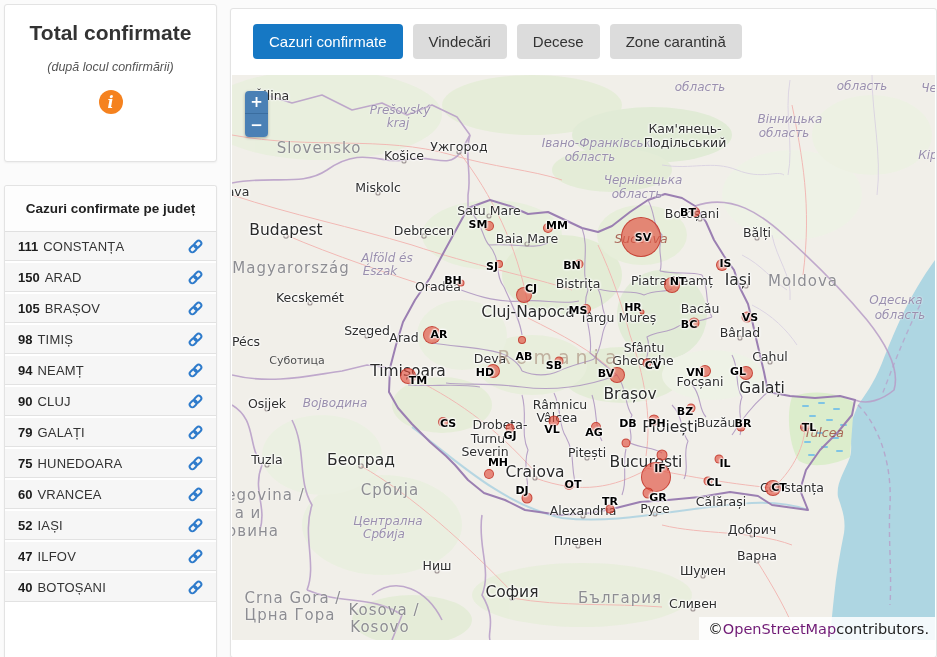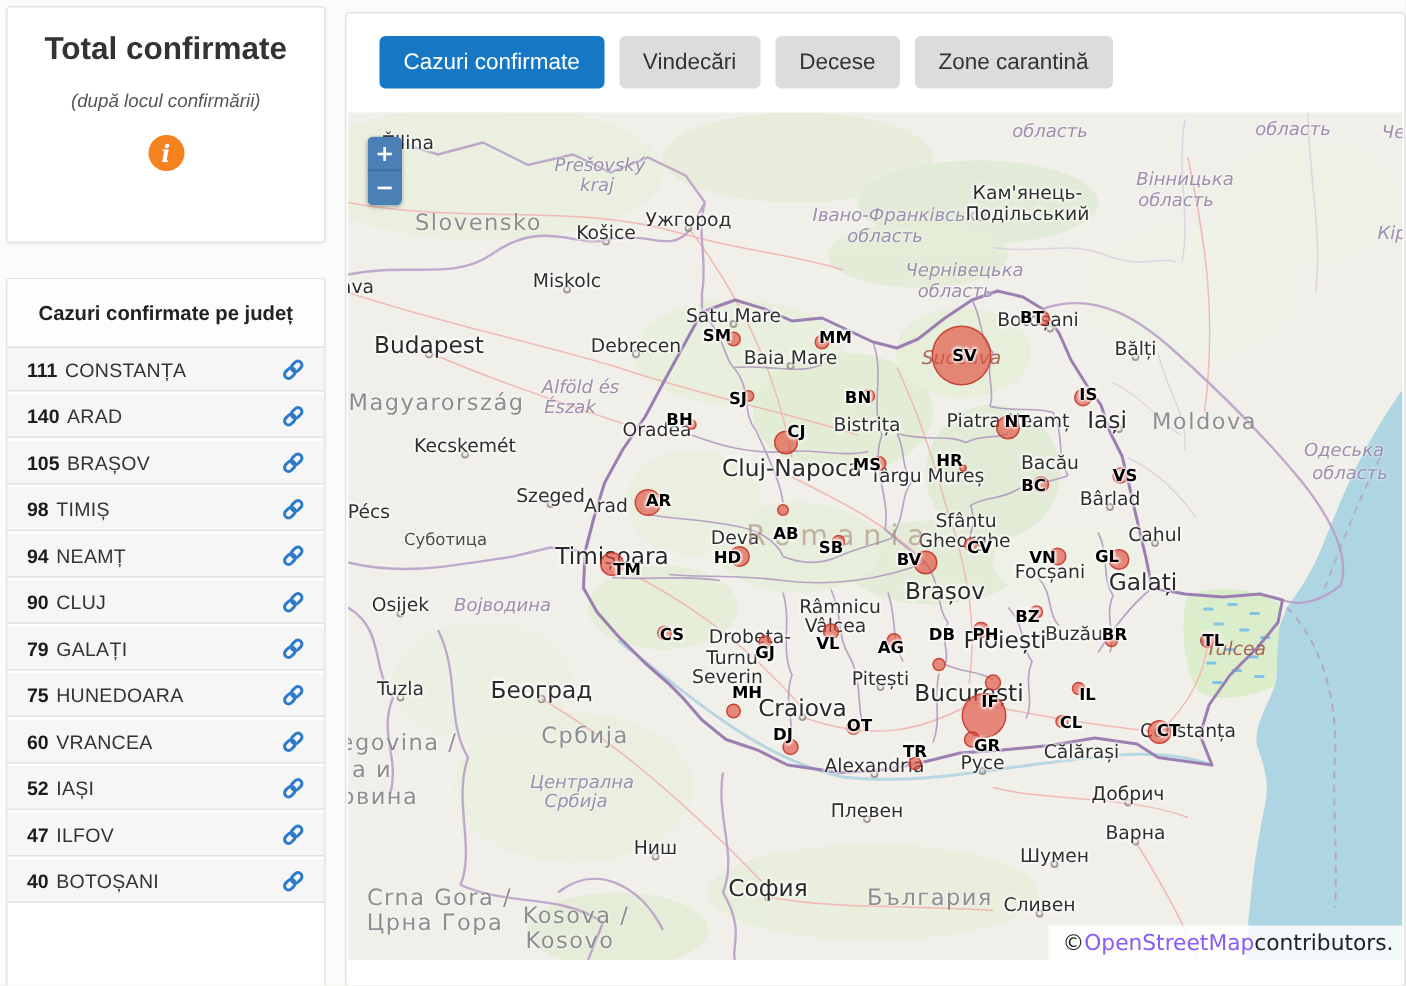--- a/index.html
+++ b/index.html
@@ -45,21 +45,21 @@
   .marker{position:absolute;border-radius:50%;background:rgba(224,80,63,.66);
     border:1.5px solid rgba(189,44,33,.72);box-sizing:border-box;transform:translate(-50%,-50%);z-index:3;cursor:pointer;}
   .marker-code{position:absolute;transform:translate(-50%,-50%);font:bold 11px "DejaVu Sans",sans-serif;color:#000;
     text-shadow:0 1px 2px #fff,0 -1px 2px #fff,1px 0 2px #fff,-1px 0 2px #fff;z-index:4;pointer-events:none;}
   .zoomctl{position:absolute;left:13px;top:16px;width:23px;z-index:6;border-radius:4px;overflow:hidden;box-shadow:0 1px 3px rgba(0,0,0,.3);}
   .zoombtn{display:block;width:23px;height:23px;background:#4a80b5;color:#fff;border:none;
     font:bold 15px "DejaVu Sans",sans-serif;line-height:21px;padding:0;cursor:pointer;}
   .zoombtn.zin{border-bottom:1px solid #3a6d9f;}
   .attrib{position:absolute;right:0;bottom:0;height:23px;background:rgba(255,255,255,.85);z-index:6;
     display:flex;align-items:center;padding:0 6px 0 9px;font-size:14.5px;color:#222;font-family:"DejaVu Sans",sans-serif;}
-  .attrib a{color:#8b5cf6;text-decoration:none;cursor:pointer;}
+  .attrib a{color:#701a75;text-decoration:none;cursor:pointer;}
 </style>
 </head>
 <body>
 
 <div class="card card-total">
   <div class="total-title">Total confirmate</div>
   <div class="total-sub">(după locul confirmării)</div>
   <div class="total-row">
     <span class="info-ico">i</span>
   </div>
@@ -74,21 +74,21 @@
         <span class="link-ico">
           <svg viewBox="0 0 18 18" width="15" height="15">
             <g transform="rotate(-45 9 9)" fill="none" stroke="#2e7bcb" stroke-width="2.4">
               <rect x="0.5" y="5.8" width="9.4" height="6.4" rx="3.2"></rect>
               <rect x="8.1" y="5.8" width="9.4" height="6.4" rx="3.2"></rect>
             </g>
           </svg>
         </span>
       </div>
       <div class="county-row">
-        <span class="county-count">140</span>
+        <span class="county-count">150</span>
         <span class="county-name">ARAD</span>
         <span class="link-ico">
           <svg viewBox="0 0 18 18" width="15" height="15">
             <g transform="rotate(-45 9 9)" fill="none" stroke="#2e7bcb" stroke-width="2.4">
               <rect x="0.5" y="5.8" width="9.4" height="6.4" rx="3.2"></rect>
               <rect x="8.1" y="5.8" width="9.4" height="6.4" rx="3.2"></rect>
             </g>
           </svg>
         </span>
       </div>

